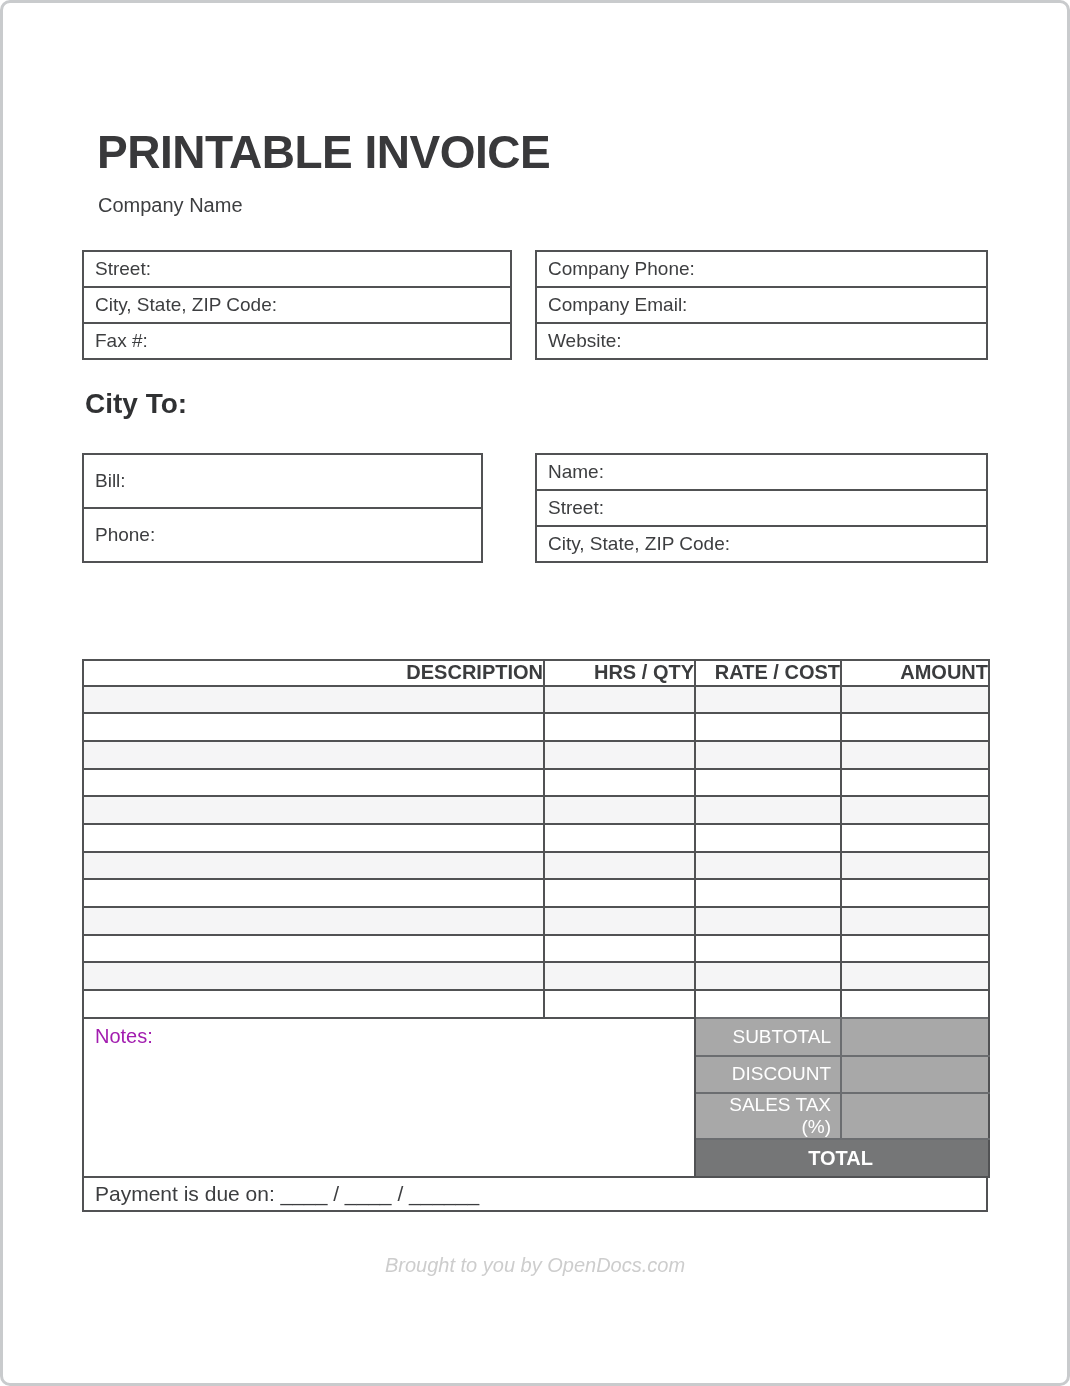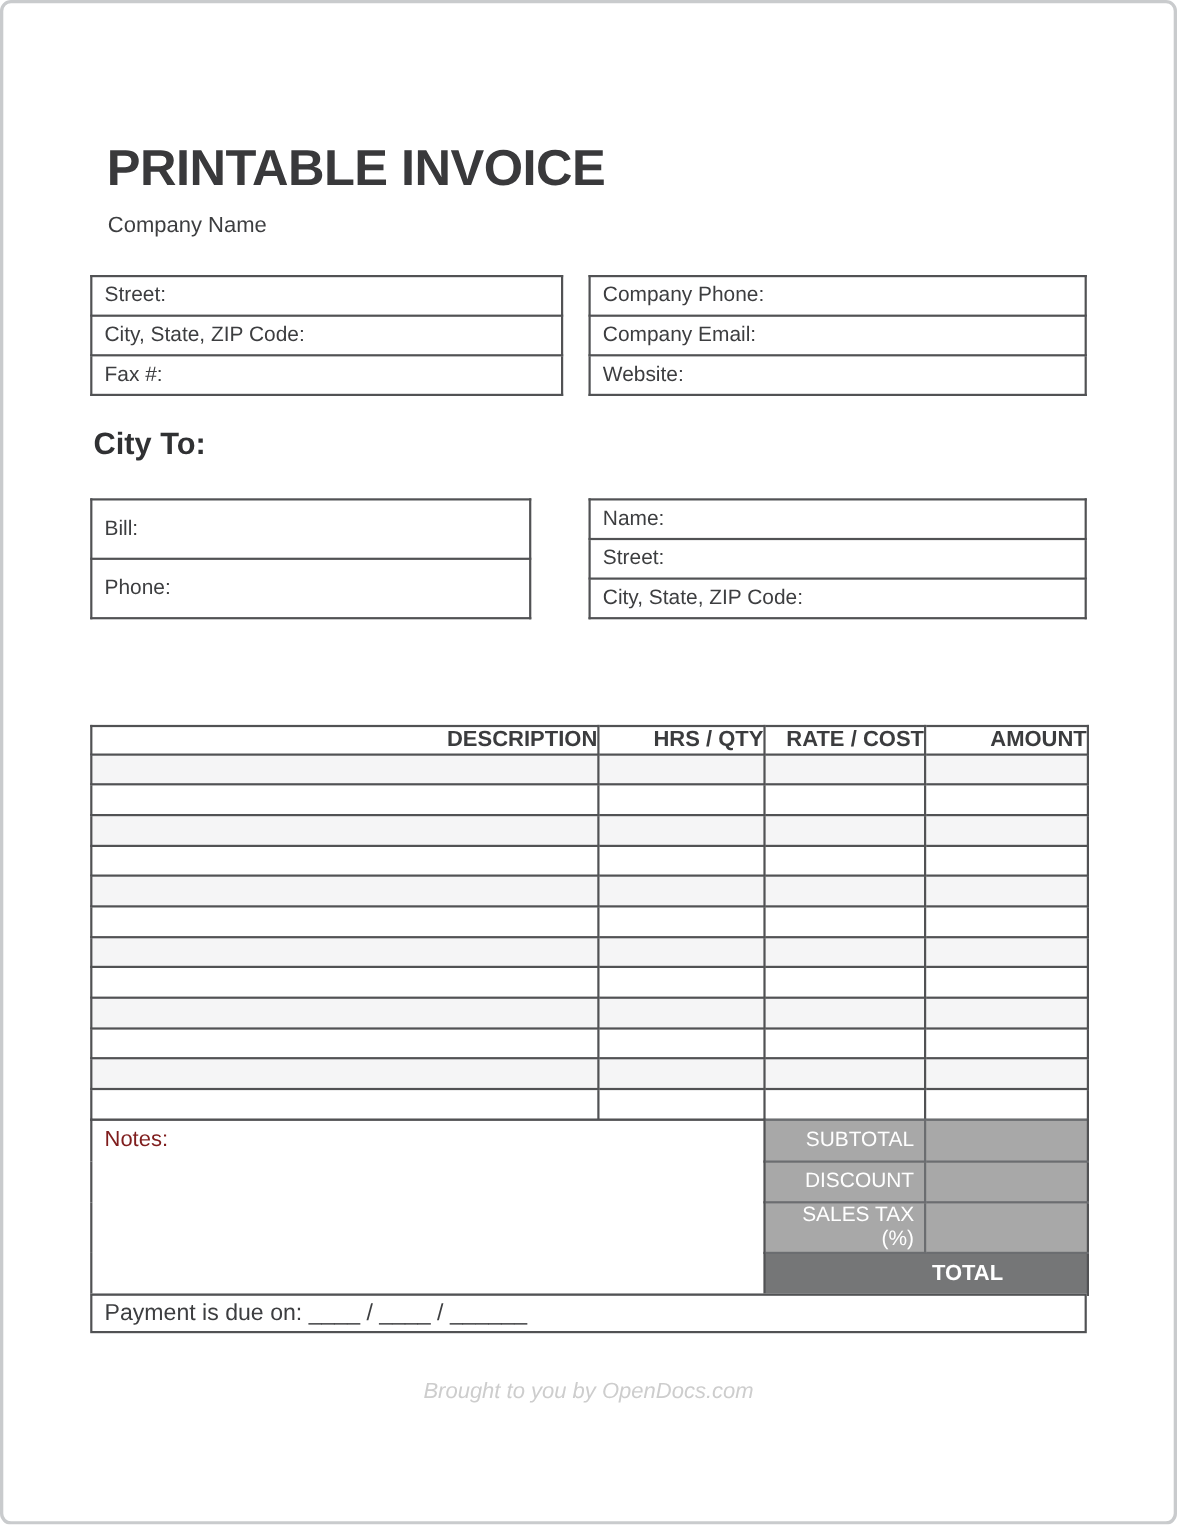--- a/index.html
+++ b/index.html
@@ -47,33 +47,33 @@
     font-size:20px; font-weight:bold; color:#3b3c3e;
     text-align:right; background:#fff;
   }
   .items td { border:2px solid #515254; height:27.7px; background:#fff; }
   .items tbody tr:nth-child(odd) td { background:#f5f5f6; }
 
   .summary { border-collapse:collapse; table-layout:fixed; width:906px; margin-top:-2px; }
   .summary td { height:37.7px; }
   .notes-cell {
     border:2px solid #515254; background:#fff;
-    vertical-align:top; font-size:20px; color:#7f1d1d;
+    vertical-align:top; font-size:20px; color:#a21caf;
     padding:6px 0 0 11px;
   }
   .sum-label {
     background:#a8a8a8; border:2px solid #6b6d70;
     color:#ffffff; font-size:19px;
     text-align:right; padding-right:9px;
   }
   .sum-value { background:#a8a8a8; border:2px solid #6b6d70; border-right-color:#515254; }
   .total-cell {
     background:#757677; border:2px solid #515254;
     color:#ffffff; font-size:20px; font-weight:bold;
-    text-align:right; padding-right:76px;
+    text-align:right; padding-right:115px;
   }
 
   .payment {
     width:906px; height:36px; margin-top:-2px;
     border:2px solid #515254; background:#fff;
     display:flex; align-items:center;
     padding-left:11px; font-size:21px; color:#3d3e40;
   }
 
   .footer {

